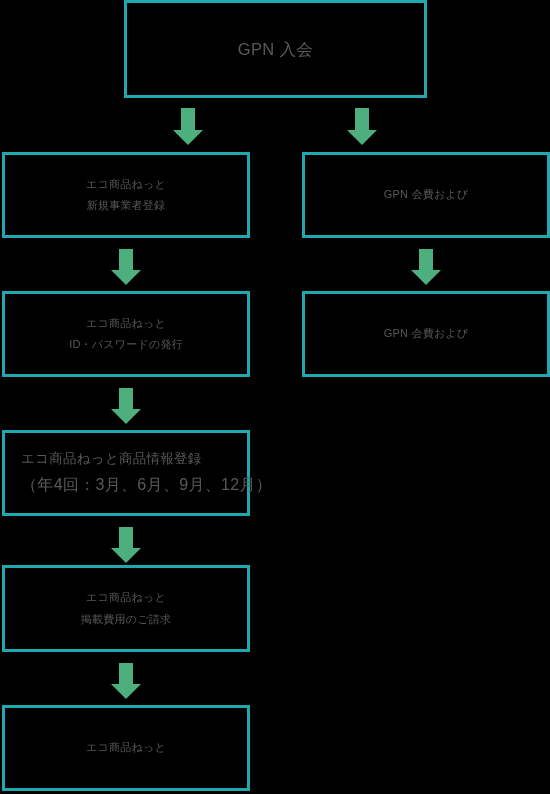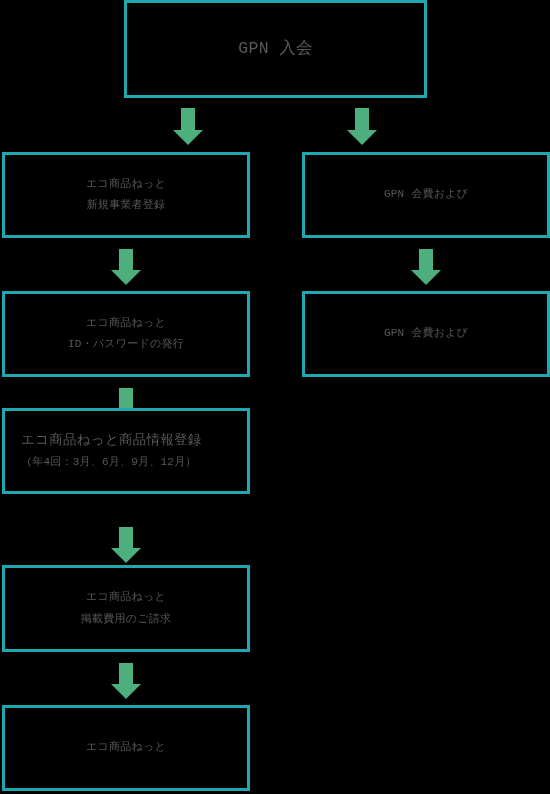--- a/index.html
+++ b/index.html
@@ -7,21 +7,21 @@
     margin: 0;
     padding: 0;
     background: #000000;
   }
   #stage {
     position: relative;
     width: 550px;
     height: 794px;
     background: #000000;
     overflow: hidden;
-    font-family: Liberation Mono, monospace;
+    font-family: Liberation Sans, sans-serif;
   }
   .node {
     position: absolute;
     box-sizing: border-box;
     border: 3px solid #1fa8b0;
     background: #000000;
     display: flex;
     flex-direction: column;
     align-items: center;
     justify-content: center;
@@ -45,21 +45,21 @@
   .node.wide {
     align-items: flex-start;
     padding-left: 16px;
     text-align: left;
   }
   .node.wide .line.l1 {
     font-size: 13.5px;
     line-height: 1.7;
   }
   .node.wide .line.l2 {
-    font-size: 11px;
+    font-size: 16px;
     line-height: 1.7;
   }
   
   .arrow {
     position: absolute;
     width: 0;
     height: 0;
   }
   .arrow .shaft {
     position: absolute;
@@ -109,21 +109,21 @@
   <div class="node std" style="left: 2px; top: 291px; width: 248px; height: 86px; border-color: rgb(31, 168, 176); color: rgb(88, 89, 91);">
     <span class="line">エコ商品ねっと</span>
     <span class="line">ID・パスワードの発行</span>
   </div>
 
   <div class="arrow" style="left:126px; top:388px;">
     <div class="shaft" style="height: 21px; background: rgb(76, 175, 125);"></div>
     <div class="head" style="top: 21px; border-top-color: rgb(76, 175, 125);"></div>
   </div>
 
-  <div class="node std wide" style="left: 2px; top: 408px; width: 248px; height: 86px; border-color: rgb(31, 168, 176); color: rgb(88, 89, 91);">
+  <div class="node std wide" style="left: 2px; top: 430px; width: 248px; height: 86px; border-color: rgb(31, 168, 176); color: rgb(88, 89, 91);">
     <span class="line l1">エコ商品ねっと商品情報登録</span>
     <span class="line l2">（年4回：3月、6月、9月、12月）</span>
   </div>
 
   <div class="arrow" style="left:126px; top:527px;">
     <div class="shaft" style="height: 21px; background: rgb(76, 175, 125);"></div>
     <div class="head" style="top: 21px; border-top-color: rgb(76, 175, 125);"></div>
   </div>
 
   <div class="node std" style="left: 2px; top: 565px; width: 248px; height: 87px; border-color: rgb(31, 168, 176); color: rgb(88, 89, 91);">

